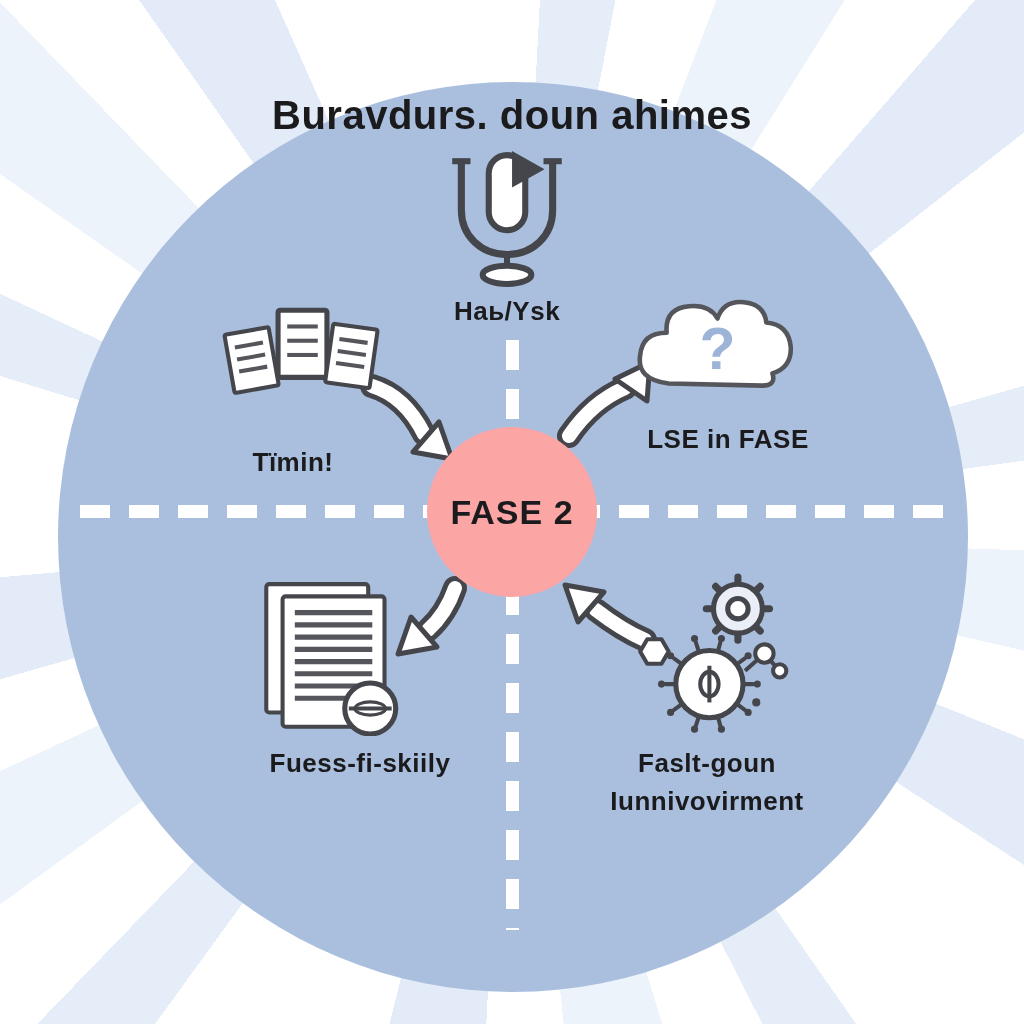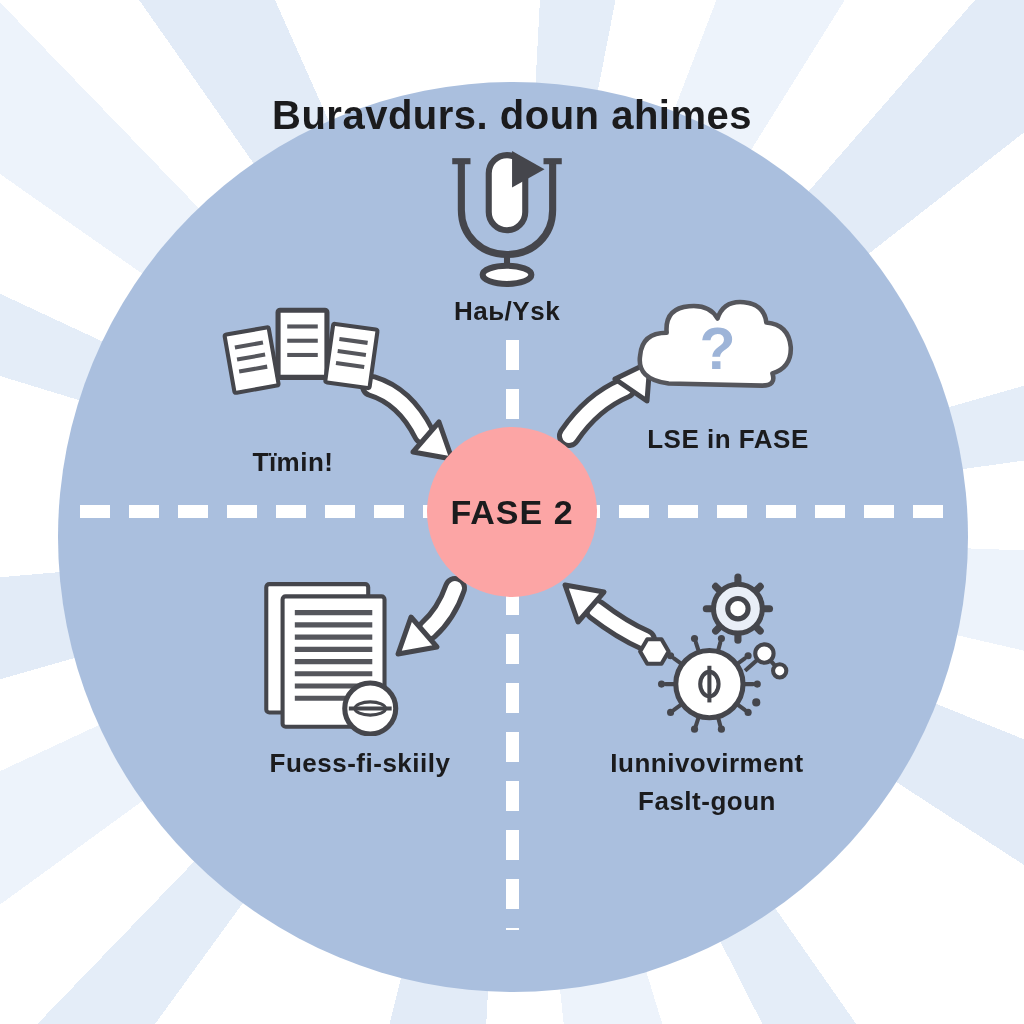--- a/index.html
+++ b/index.html
@@ -225,17 +225,17 @@
   </div>
 
   <div class="label title">Buravdurs. doun ahimes</div>
   <div class="label label-top">Haь/Ysk</div>
   <div class="label label-left">Tïmin!</div>
   <div class="label label-right">LSE in FASE</div>
   <div class="label label-bl">
     <span>Fuess-fi-skiily</span>
   </div>
   <div class="label label-br">
+    <span>Faslt-goun</span>
     <span>Iunnivovirment</span>
-    <span>Faslt-goun</span>
   </div>
 
 </div>
 
 </body></html>

